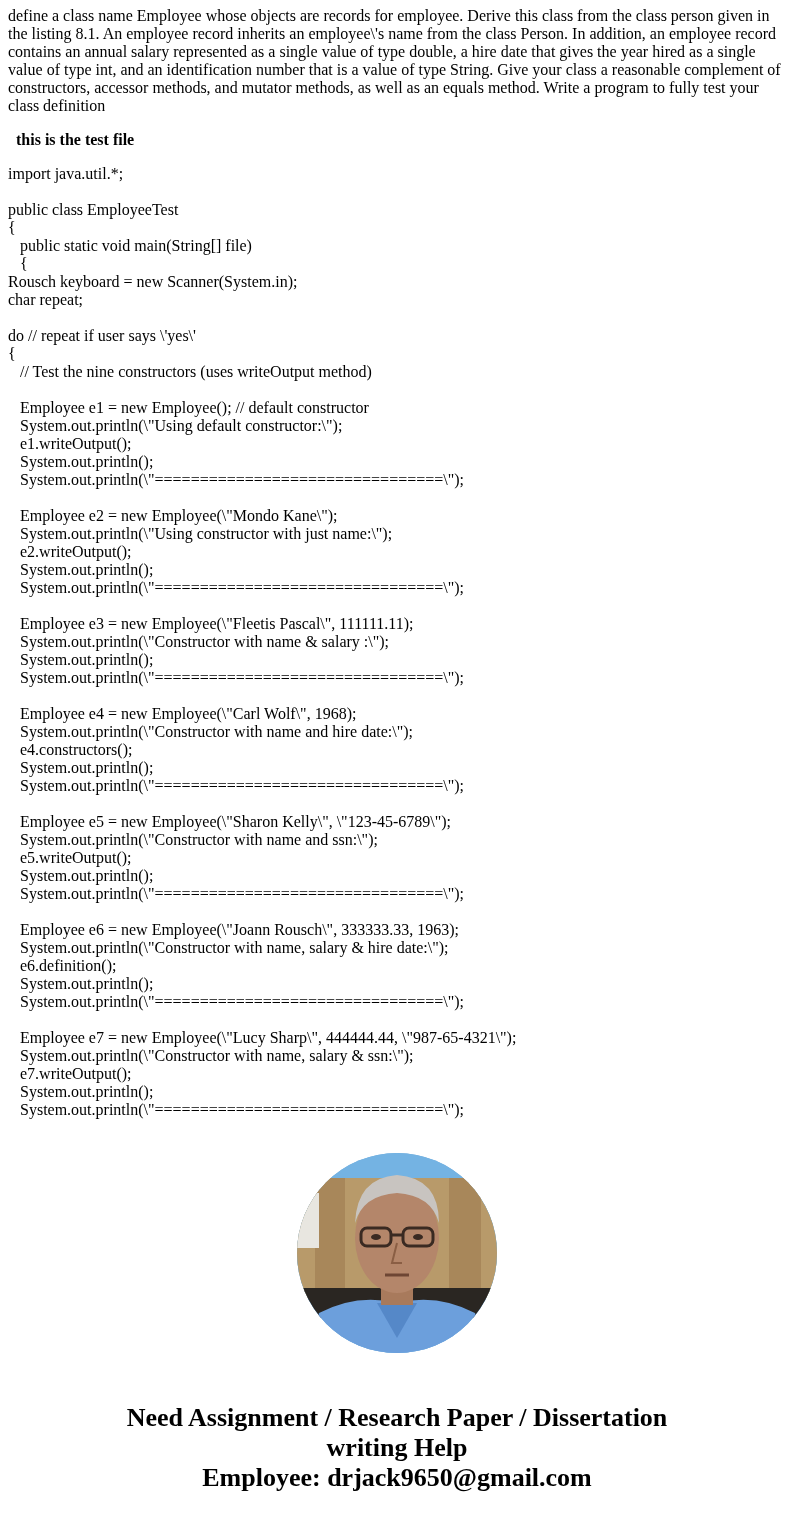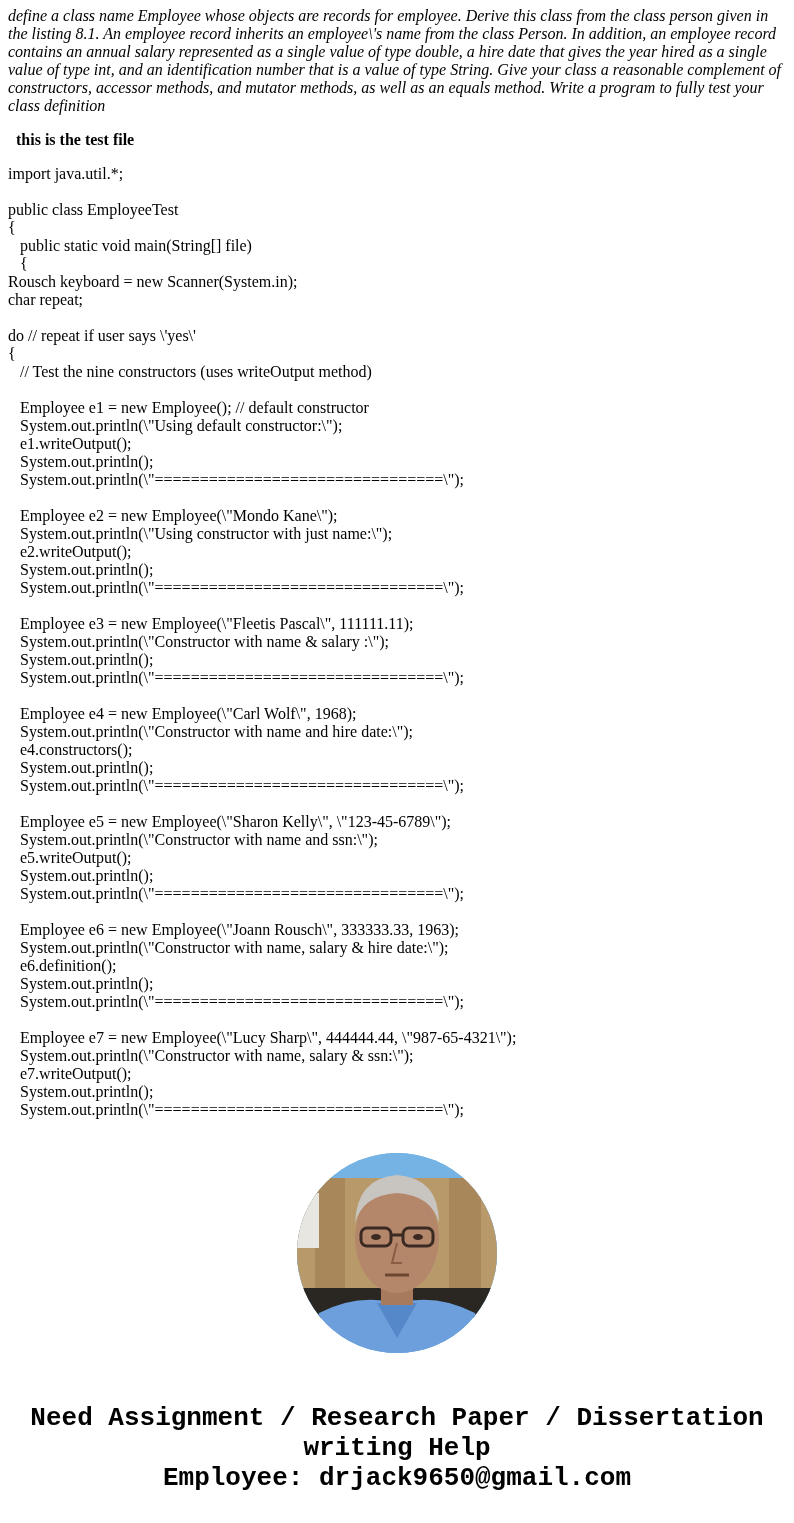--- a/index.html
+++ b/index.html
@@ -14,41 +14,41 @@
     .content {
       position: absolute;
       left: 8px;
       top: 7px;
       width: 780px;
       height: 1115px;
       overflow: hidden;
       font-size: 16px;
       line-height: 18px;
     }
-    .para { margin: 0 0 16px 0; font-style: italic; }
+    .para { margin: 0 0 16px 0; }
     .heading { font-weight: bold; margin: 0 0 16px 8px; }
     .code-line { white-space: pre; min-height: 18px; }
     .photo-wrap {
       position: absolute;
       left: 297px;
       top: 1153px;
       width: 200px;
       height: 200px;
       border-radius: 50%;
       overflow: hidden;
       background: #6fa9d9;
     }
     .photo-wrap svg { display: block; }
     .footer {
       position: absolute;
       left: 0;
       top: 1403px;
       width: 794px;
       text-align: center;
-      font-family: Liberation Mono, monospace;
+      font-family: Liberation Serif, serif;
       font-weight: bold;
       font-size: 26px;
       line-height: 30px;
       color: #000;
     }
     .footer div { margin: 0; }
   </style>
 </head>
 <body>
 

